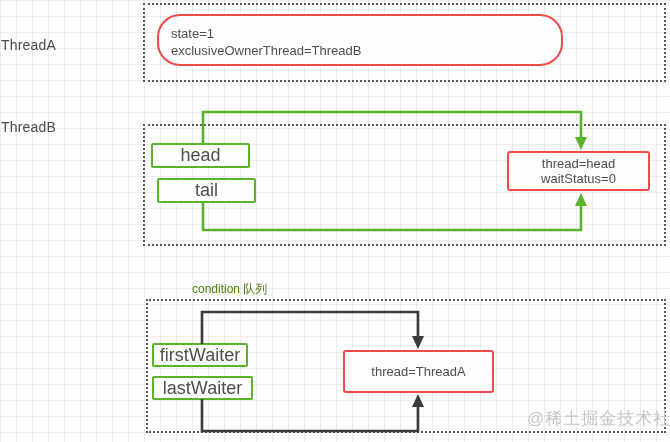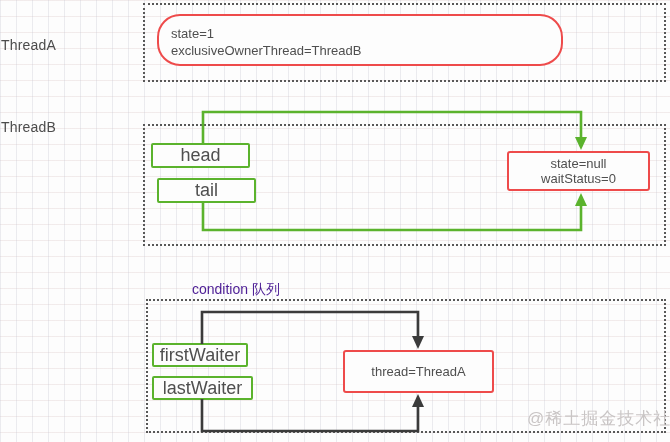--- a/index.html
+++ b/index.html
@@ -26,21 +26,21 @@
     position:absolute;border:2px solid #ee4b4b;border-radius:3px;
     box-sizing:border-box;background:#fdfdfd;color:#4f4f4f;font-size:13px;
   }
   .green-box{
     position:absolute;border:2px solid #5bb32d;border-radius:2px;
     box-sizing:border-box;background:#fdfdfd;color:#4f4f4f;font-size:18px;
     display:flex;align-items:center;justify-content:center;
   }
   .state-box{padding:9px 6px 0 12px;line-height:17px;}
   .node-box{display:flex;flex-direction:column;align-items:center;justify-content:center;line-height:15.5px;}
-  .cond-title{position:absolute;font-size:14px;color:#4c1d95;padding-left:46px;}
+  .cond-title{position:absolute;font-size:12px;color:#4d7c0f;padding-left:46px;}
   .watermark{
     position:absolute;font-size:17px;color:#c9c5c5;letter-spacing:1px;white-space:nowrap;
   }
   svg.overlay{position:absolute;left:0;top:0;pointer-events:none;}
 </style>
 </head>
 <body>
 
 <div class="grid"></div>
 
@@ -54,21 +54,21 @@
 </div>
 
 <div class="dotted-box" style="left:143px;top:124px;width:523px;height:122px;"></div>
 <div class="green-box" style="left:151px;top:143px;width:99px;height:25px;">
   <span>head</span>
 </div>
 <div class="green-box" style="left:157px;top:178px;width:99px;height:25px;">
   <span>tail</span>
 </div>
 <div class="red-box node-box" style="left:507px;top:151px;width:143px;height:40px;">
-  <div>state=null</div>
+  <div>thread=head</div>
   <div>waitStatus=0</div>
 </div>
 
 <div class="cond-title" style="left:146px;top:281px;">condition 队列</div>
 <div class="dotted-box" style="left:146px;top:299px;width:520px;height:134px;"></div>
 <div class="green-box" style="left:152px;top:343px;width:96px;height:24px;">
   <span>firstWaiter</span>
 </div>
 <div class="green-box" style="left:152px;top:376px;width:101px;height:24px;">
   <span>lastWaiter</span>

